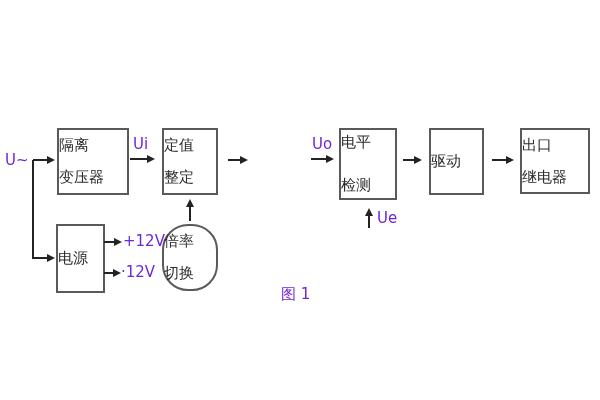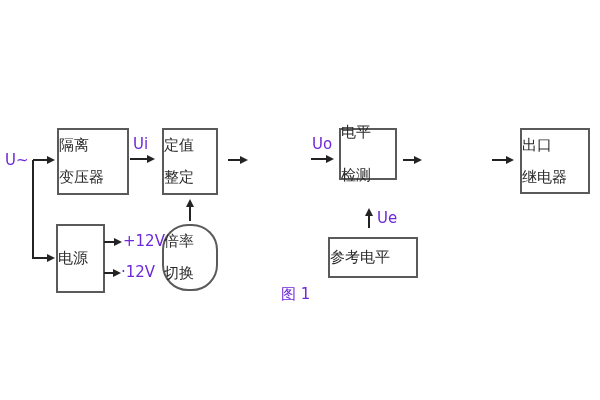--- a/index.html
+++ b/index.html
@@ -94,27 +94,30 @@
     <span>定值</span>
     <span>整定</span>
   </div>
 
   <div class="ah" style="left:228px; top:159px; width:12px;"></div>
 
 
   <span class="lbl" style="left:312px; top:137px;">Uo</span>
   <div class="ah" style="left:311px; top:158px; width:15px;"></div>
 
-  <div class="node" style="left:339px; top:128px; width:58px; height:52px;gap:28px;">
+  <div class="node" style="left:339px; top:128px; width:58px; height:72px;gap:28px;">
     <span>电平</span>
     <span>检测</span>
   </div>
 
   <div class="ah" style="left:403px; top:159px; width:11px;"></div>
 
+  <div class="node" style="left:429px; top:128px; width:55px; height:67px;">
+    <span>驱动</span>
+  </div>
 
   <div class="ah" style="left:492px; top:159px; width:14px;"></div>
 
   <div class="node" style="left:520px; top:128px; width:70px; height:66px;">
     <span>出口</span>
     <span>继电器</span>
   </div>
 
   <div class="node" style="left:56px; top:224px; width:49px; height:69px;">
     <span>电源</span>
@@ -125,21 +128,18 @@
 
   <div class="ah" style="left:104px; top:272px; width:9px;"></div>
   <span class="lbl" style="left:121px; top:265px;">·12V</span>
 
   <div class="node" style="left:162px; top:224px; width:56px; height:67px;border-radius:26px;">
     <span>倍率</span>
     <span>切换</span>
   </div>
   <div class="av" style="left:189px; top:207px; height:14px;"></div>
 
-  <div class="node" style="left:328px; top:237px; width:90px; height:41px;">
-    <span>参考电平</span>
-  </div>
   <div class="av" style="left:368px; top:216px; height:12px;"></div>
   <span class="lbl" style="left:377px; top:211px;">Ue</span>
 
   <span class="lbl" style="left:281px; top:287px;">图 1</span>
 
 </div>
 
 </body></html>

